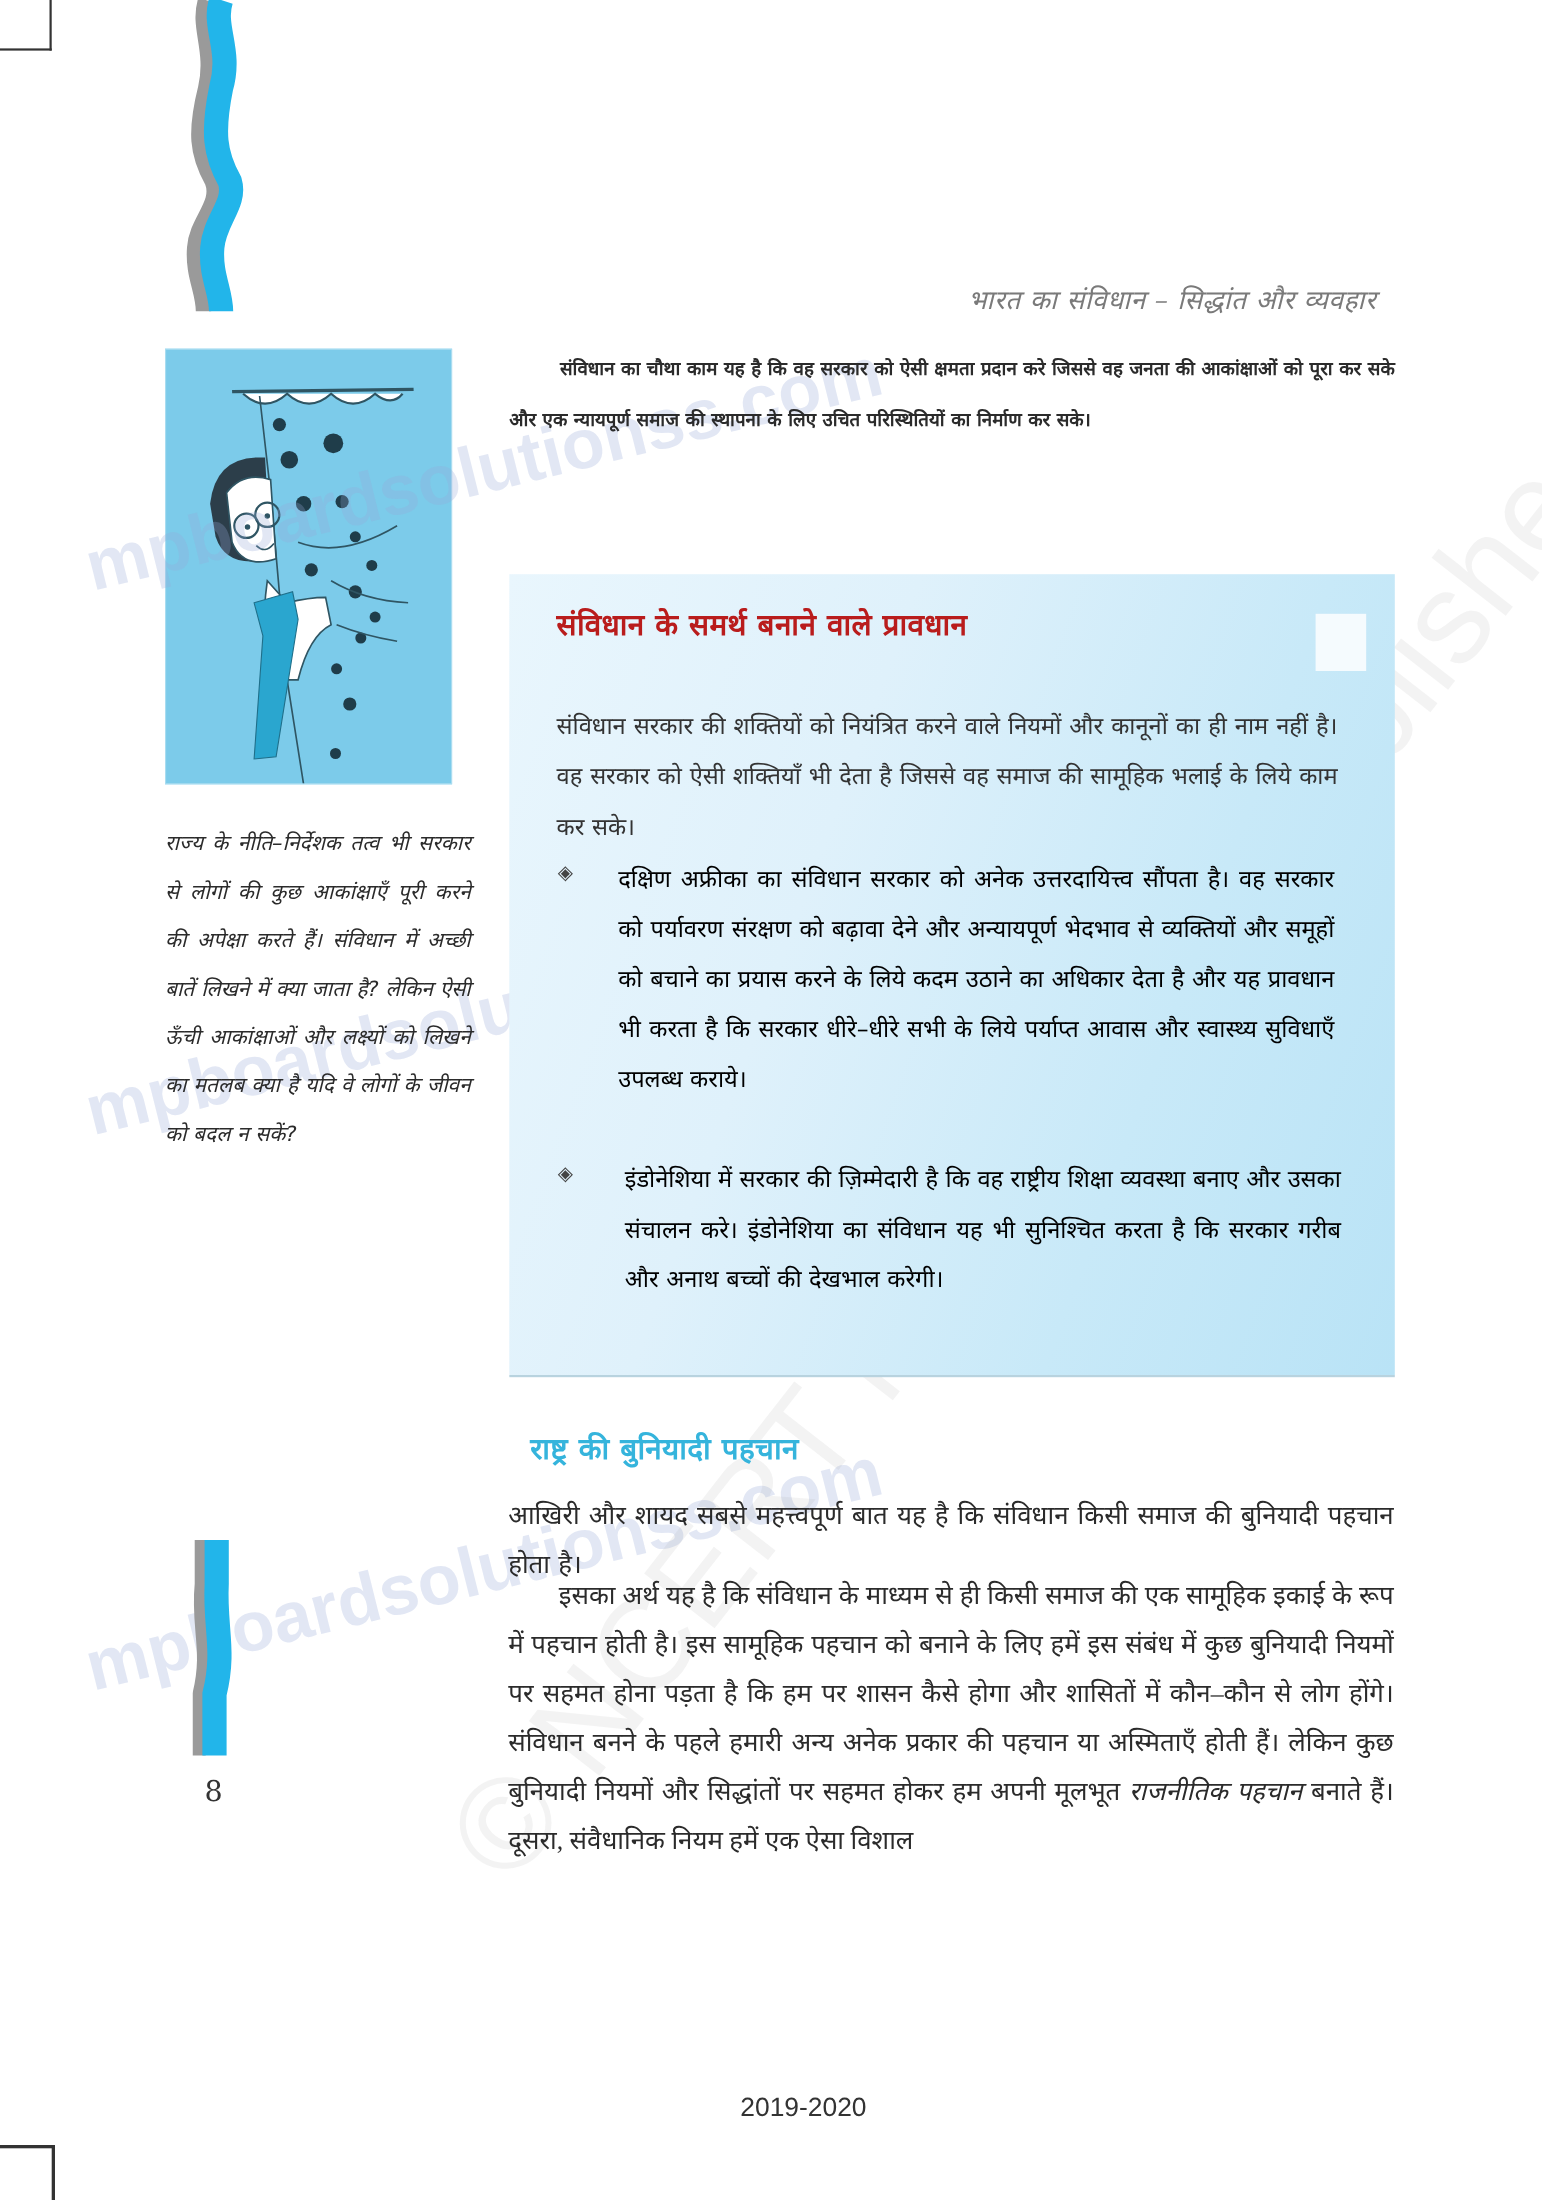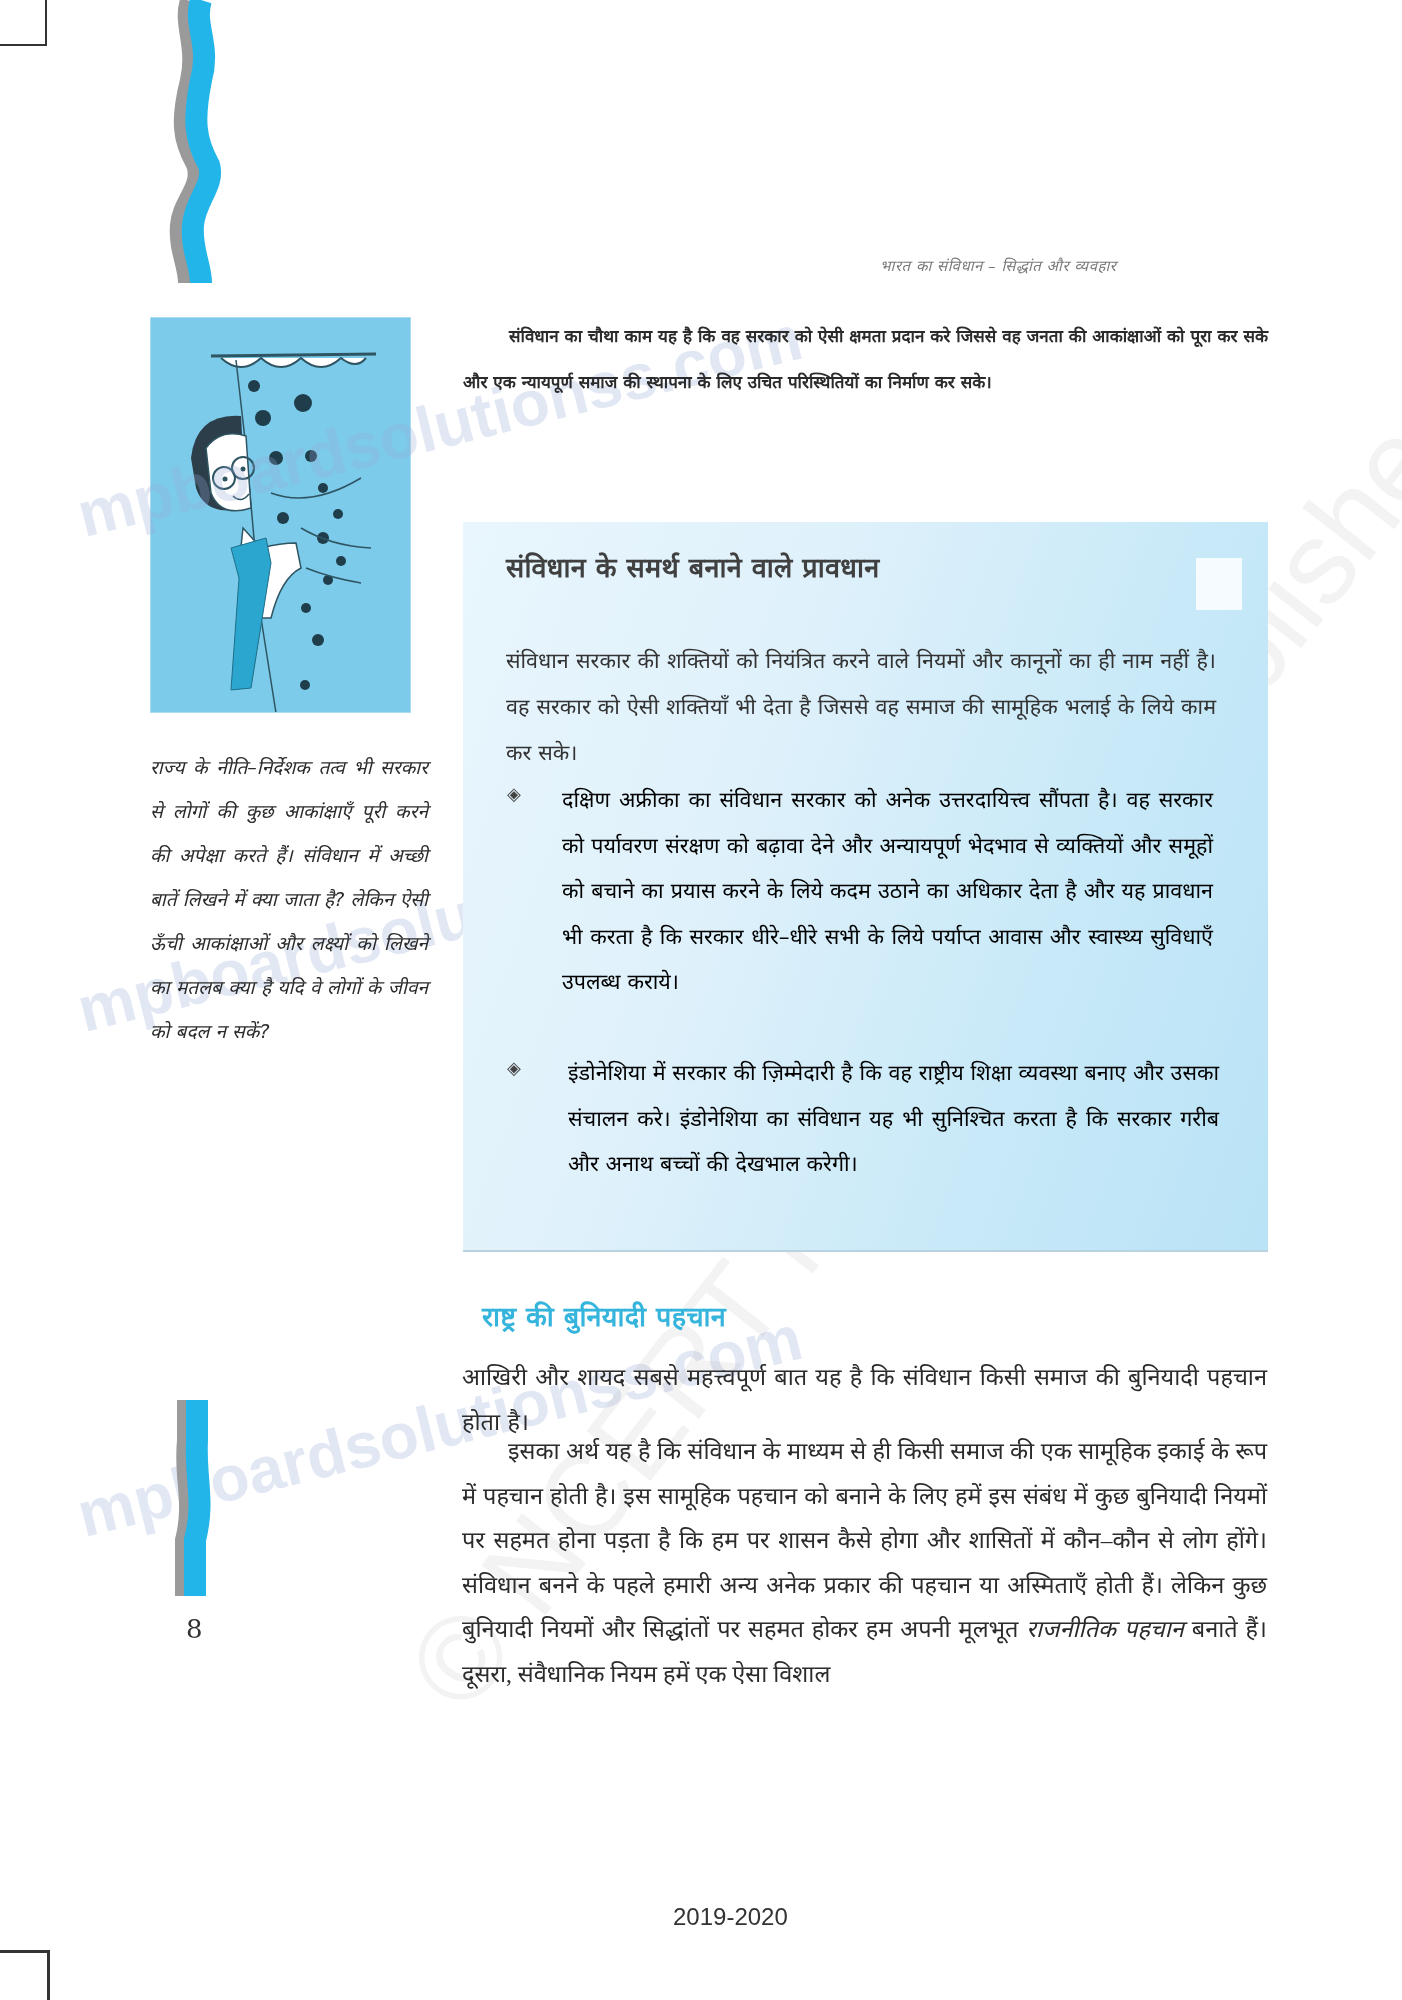--- a/index.html
+++ b/index.html
@@ -5,36 +5,36 @@
   html, body { margin: 0; padding: 0; background: #ffffff; }
   body { width: 1402px; height: 2000px; position: relative; overflow: hidden;
          font-family: "DejaVu Sans", sans-serif; color: #2a2a2a; }
   .abs { position: absolute; }
 
   
   .crop-tl { left: 0; top: 0; width: 47px; height: 46px; border-right: 2px solid #333; border-bottom: 2px solid #333; box-sizing: border-box; }
   .crop-bl { left: 0; top: 1950px; width: 50px; height: 50px; border-right: 3px solid #333; border-top: 3px solid #333; box-sizing: border-box; }
 
   
-  .running-header { left: 880px; top: 255px; font-family: "DejaVu Serif", serif; font-style: italic; font-size: 15px; color: #7a7a7a; letter-spacing: 0.5px; }
+  .running-header { left: 880px; top: 255px; font-family: "DejaVu Serif", serif; font-style: italic; font-size: 24px; color: #7a7a7a; letter-spacing: 0.5px; }
 
   
   .illustration { left: 150px; top: 317px; width: 261px; height: 396px; background: #7ccbea; border: 1px solid #a9dcf0; box-sizing: border-box; overflow: hidden; }
 
   
   .margin-note { left: 150px; top: 745px; width: 278px; font-style: italic; font-size: 19px; line-height: 44px; color: #2b2b2b; text-align: justify; text-align-last: left; }
 
   
   .intro { left: 463px; top: 313px; width: 805px; font-weight: bold; font-size: 17px; line-height: 46px; color: #2b2b2b; text-align: justify; text-indent: 46px; }
 
   
   .box { left: 463px; top: 522px; width: 805px; height: 728px;
          background: linear-gradient(110deg, #e9f6fd 0%, #dff1fb 35%, #c8e9f8 70%, #b9e3f6 100%);
          box-shadow: 0 2px 0 #b8d3df; }
-  .box-title { left: 506px; top: 548px; font-size: 27px; font-weight: bold; color: #404040; letter-spacing: 0.3px; }
+  .box-title { left: 506px; top: 548px; font-size: 27px; font-weight: bold; color: #b91c1c; letter-spacing: 0.3px; }
   .box-corner-square { left: 1196px; top: 558px; width: 46px; height: 52px; background: #f5fbfe; }
   .box-para { left: 506px; top: 638px; width: 710px; font-size: 21.5px; line-height: 46px; color: #333; text-align: justify; }
   .bullet { font-size: 18px; color: #444; }
   .bullet-1 { left: 507px; top: 783px; }
   .bullet-2 { left: 507px; top: 1057px; }
   .bullet-text { width: 651px; font-size: 21.5px; line-height: 45.5px; color: #000000; text-align: justify; }
   .bullet-text-1 { left: 562px; top: 777px; }
   .bullet-text-2 { left: 568px; top: 1050px; }
 
   

